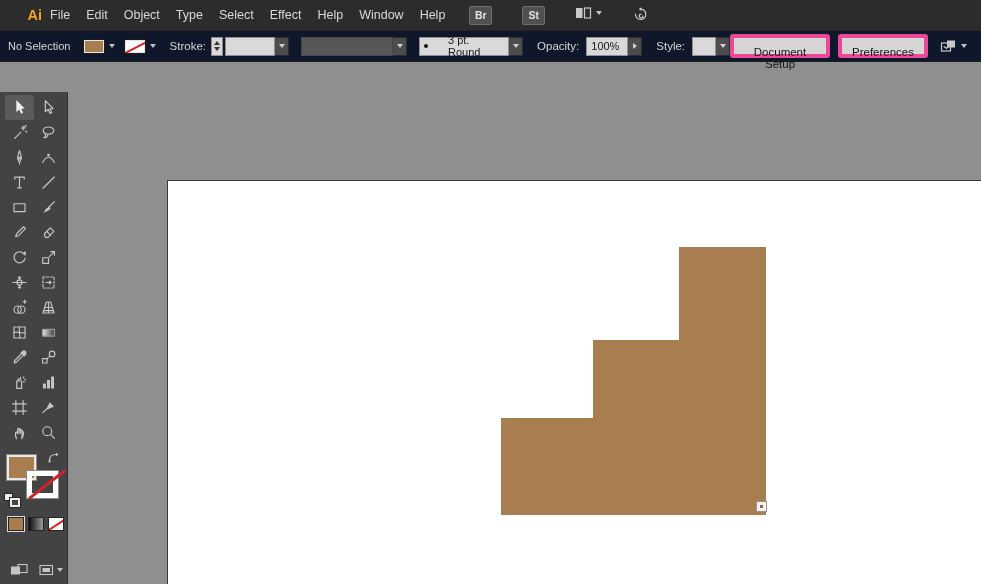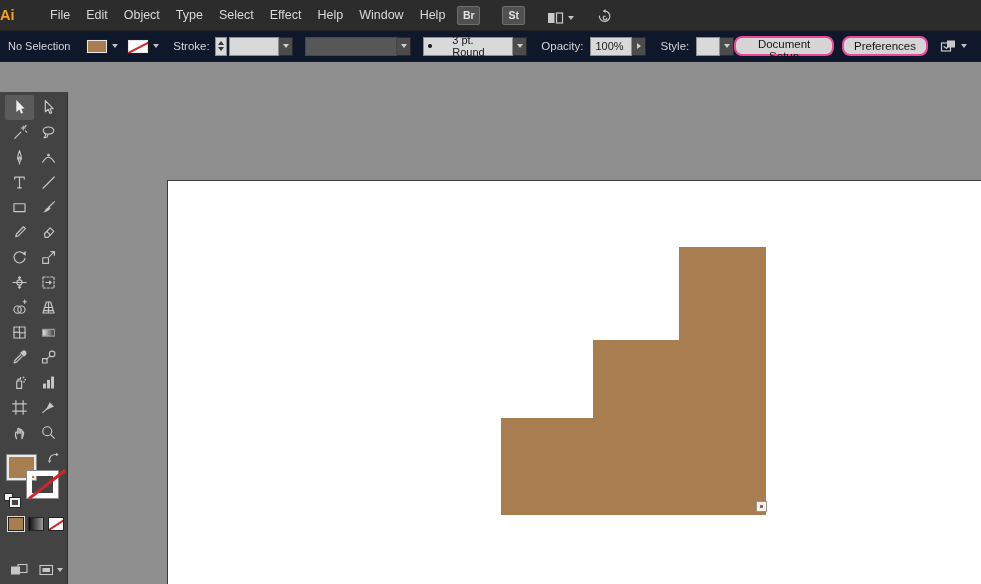--- a/index.html
+++ b/index.html
@@ -1,23 +1,23 @@
 <!DOCTYPE html>
 <html><head>
 <meta charset="utf-8">
 <style>
 *{box-sizing:border-box;margin:0;padding:0}
 html,body{width:981px;height:584px;overflow:hidden;background:#8F8F8F;font-family:"Liberation Sans",sans-serif}
 .app{position:relative;width:981px;height:584px;user-select:none}
 
 
 .menu-bar{position:absolute;top:0;left:0;right:0;height:30px;background:#2c2c2c;display:flex;align-items:center;color:#d9d9d9;font-size:12.5px}
-.logo{width:42px;text-align:left;color:#f7a21b;font-weight:700;font-size:14.5px}
+.logo{width:42px;text-align:right;color:#f7a21b;font-weight:700;font-size:14.5px}
 .menu-item{padding:0 8px;height:30px;display:flex;align-items:center;cursor:default}
-.mb-right{display:flex;align-items:flex-end;gap:22px;margin-left:4px}
+.mb-right{display:flex;align-items:flex-start;gap:30px;margin-left:16px}
 .mini-btn{width:23px;height:19px;background:#505050;border:1px solid #6e6e6e;border-radius:2px;display:flex;align-items:center;justify-content:center;font-size:10.5px;font-weight:700;color:#e3e3e3}
 .icon-wrap{display:flex;align-items:center;gap:4px}
 .caret{width:0;height:0;border-left:3.5px solid transparent;border-right:3.5px solid transparent;border-top:4.5px solid #c2c2c2}
 .flyout{width:0;height:0;border-top:3.5px solid transparent;border-bottom:3.5px solid transparent;border-left:4.5px solid #2b2b2b}
 .mb-right svg,.cb-icon svg{stroke:#c9c9c9;fill:none;stroke-width:1.2;stroke-linecap:round}
 .mb-right svg .f,.cb-icon svg .f{fill:#c9c9c9;stroke:none}
 
 
 .control-bar{position:absolute;top:30px;left:0;right:0;height:32px;background:#0f172a;border-top:1px solid #232323;border-bottom:1px solid #1d1d1d;display:flex;align-items:center;color:#d6d6d6;font-size:11.5px;padding-left:8px}
 .status{width:84px;font-size:11px}
@@ -34,21 +34,21 @@
 .combo{display:flex;align-items:center;margin-left:2px}
 .field{height:19px;background:#d9d9d9;border:1px solid #8f8f8f;display:flex;align-items:center;color:#191919;font-size:11px;padding:0 4px}
 input.field{width:42px;font-family:inherit}
 .ddb{width:14px;height:19px;background:#4c4c4c;border:1px solid #2b2b2b;border-left:none;display:flex;align-items:center;justify-content:center}
 .ddb .caret{border-top-color:#cfcfcf}
 .ddb .flyout{border-left-color:#cfcfcf}
 .w50{width:50px}.w24{width:24px}
 .w92{width:92px;background:#575757;border-color:#474747}
 .brushf{width:90px;gap:20px}
 .bdot{width:4px;height:4px;border-radius:50%;background:#161616}
-.bar-btn{height:20px;background:#d6d6d6;border:2px solid #ec4899;border-radius:8px;color:#151515;font-size:11.5px;padding:0 10px;font-family:inherit}
+.bar-btn{height:20px;background:#d6d6d6;border:4px solid #ec4899;border-radius:3px;color:#151515;font-size:11.5px;padding:8px 10px;font-family:inherit}
 .ml-auto{margin-left:auto}
 .mspace{margin-left:8px}
 .cb-icon{display:flex;align-items:center;gap:4px;margin:0 14px 0 12px}
 
 
 .tab-bar{position:absolute;top:62px;left:0;right:0;height:30px;background:#242424;display:flex;align-items:flex-end}
 .collapse{width:68px;display:flex;padding:0 0 10px 8px}
 .collapse svg{stroke:#bdbdbd;fill:none;stroke-width:1.4}
 .doc-tab{height:27px;background:#464646;border:1px solid #181818;border-bottom:none;display:flex;align-items:center;gap:12px;padding:0 10px;color:#dcdcdc;font-size:11.5px;margin-left:10px}
 .tab-close svg{stroke:#c4c4c4;stroke-width:1.4}

